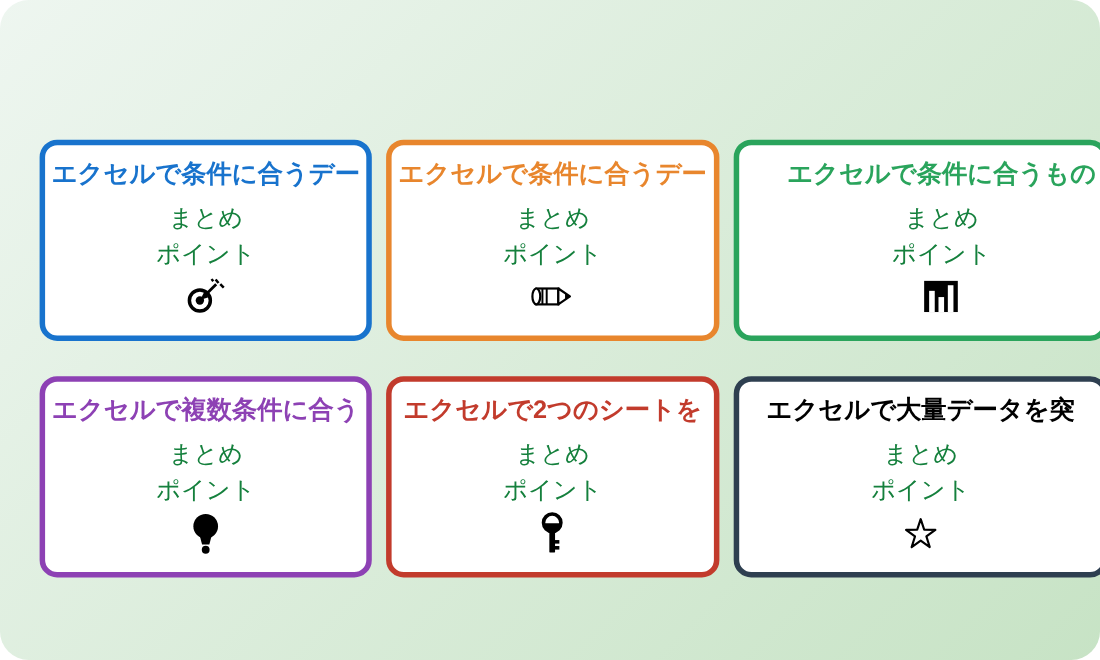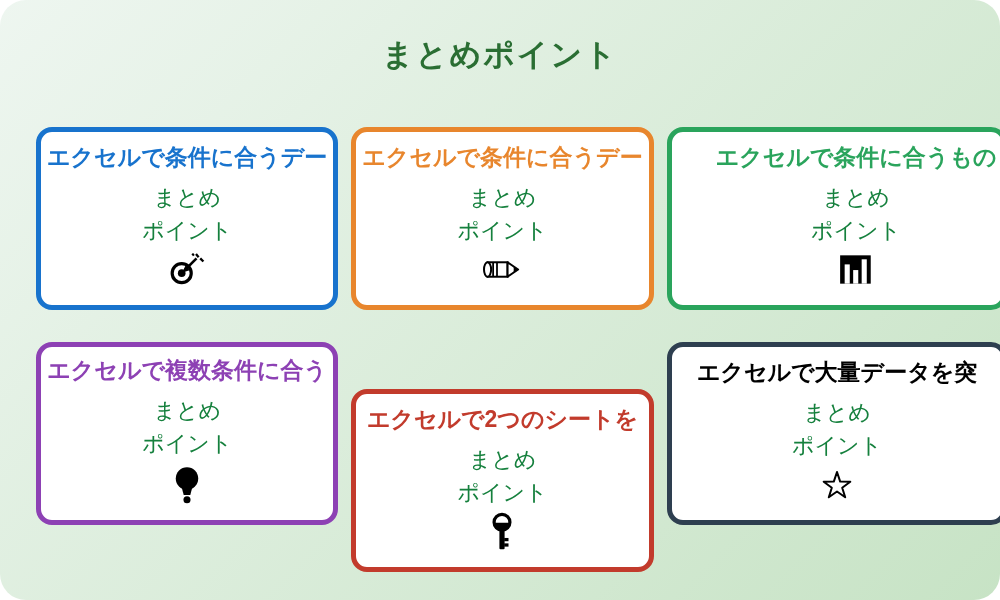--- a/index.html
+++ b/index.html
@@ -57,21 +57,20 @@
     display:flex;
     align-items:center;
     justify-content:center;
   }
 </style>
 </head>
 <body>
 
 <div class="canvas" style="background: linear-gradient(135deg, rgb(238, 246, 240) 0%, rgb(199, 227, 197) 100%);">
 
-  <h1 class="page-title" style="color: rgb(42, 110, 51);">まとめポイント</h1>
 
   <div class="grid">
 
     <div class="card" style="border-color: rgb(24, 115, 205);">
       <div class="card-title" style="color: rgb(24, 115, 205);">エクセルで条件に合うデー</div>
       <div class="card-sub">まとめ</div>
       <div class="card-sub">ポイント</div>
       <div class="card-icon">
         <svg width="36" height="34" viewBox="0 0 34 32">
           <circle cx="12" cy="19" r="9" fill="none" stroke="#000" stroke-width="3"></circle>
@@ -108,34 +107,34 @@
       <div class="card-icon">
         <svg width="34" height="31" viewBox="0 0 30 27">
           <rect x="1" y="1" width="27" height="25" fill="#000"></rect>
           <rect x="5" y="9" width="4.5" height="17" fill="#fff"></rect>
           <rect x="12.5" y="14" width="4.5" height="12" fill="#fff"></rect>
           <rect x="20" y="4.5" width="4.5" height="21.5" fill="#fff"></rect>
         </svg>
       </div>
     </div>
 
-    <div class="card" style="border-color: rgb(141, 65, 180); font-family: Liberation Mono, monospace;">
+    <div class="card" style="border-color: rgb(141, 65, 180);">
       <div class="card-title" style="color: rgb(141, 65, 180);">エクセルで複数条件に合う</div>
       <div class="card-sub">まとめ</div>
       <div class="card-sub">ポイント</div>
       <div class="card-icon">
         <svg width="26" height="38" viewBox="0 0 22 32">
           <circle cx="11" cy="10.5" r="9.5" fill="#000"></circle>
           <path d="M6.5,18 L15.5,18 L13.8,24.5 L8.2,24.5 Z" fill="#000"></path>
           <circle cx="11" cy="28.5" r="3" fill="#000"></circle>
         </svg>
       </div>
     </div>
 
-    <div class="card" style="border-color: rgb(194, 59, 44); margin-top: 47px;">
+    <div class="card" style="border-color: rgb(194, 59, 44);">
       <div class="card-title" style="color: rgb(194, 59, 44);">エクセルで2つのシートを</div>
       <div class="card-sub">まとめ</div>
       <div class="card-sub">ポイント</div>
       <div class="card-icon">
         <svg width="26" height="40" viewBox="0 0 24 36">
           <circle cx="12" cy="9" r="7.3" fill="none" stroke="#000" stroke-width="3"></circle>
           <path d="M4.7,9.5 a7.3,7.3 0 0 0 14.6,0 z" fill="#000"></path>
           <rect x="9.6" y="15" width="4.8" height="19" rx="1" fill="#000"></rect>
           <rect x="14" y="23.5" width="4" height="3" fill="#000"></rect>
           <rect x="14" y="28.5" width="4" height="3" fill="#000"></rect>

